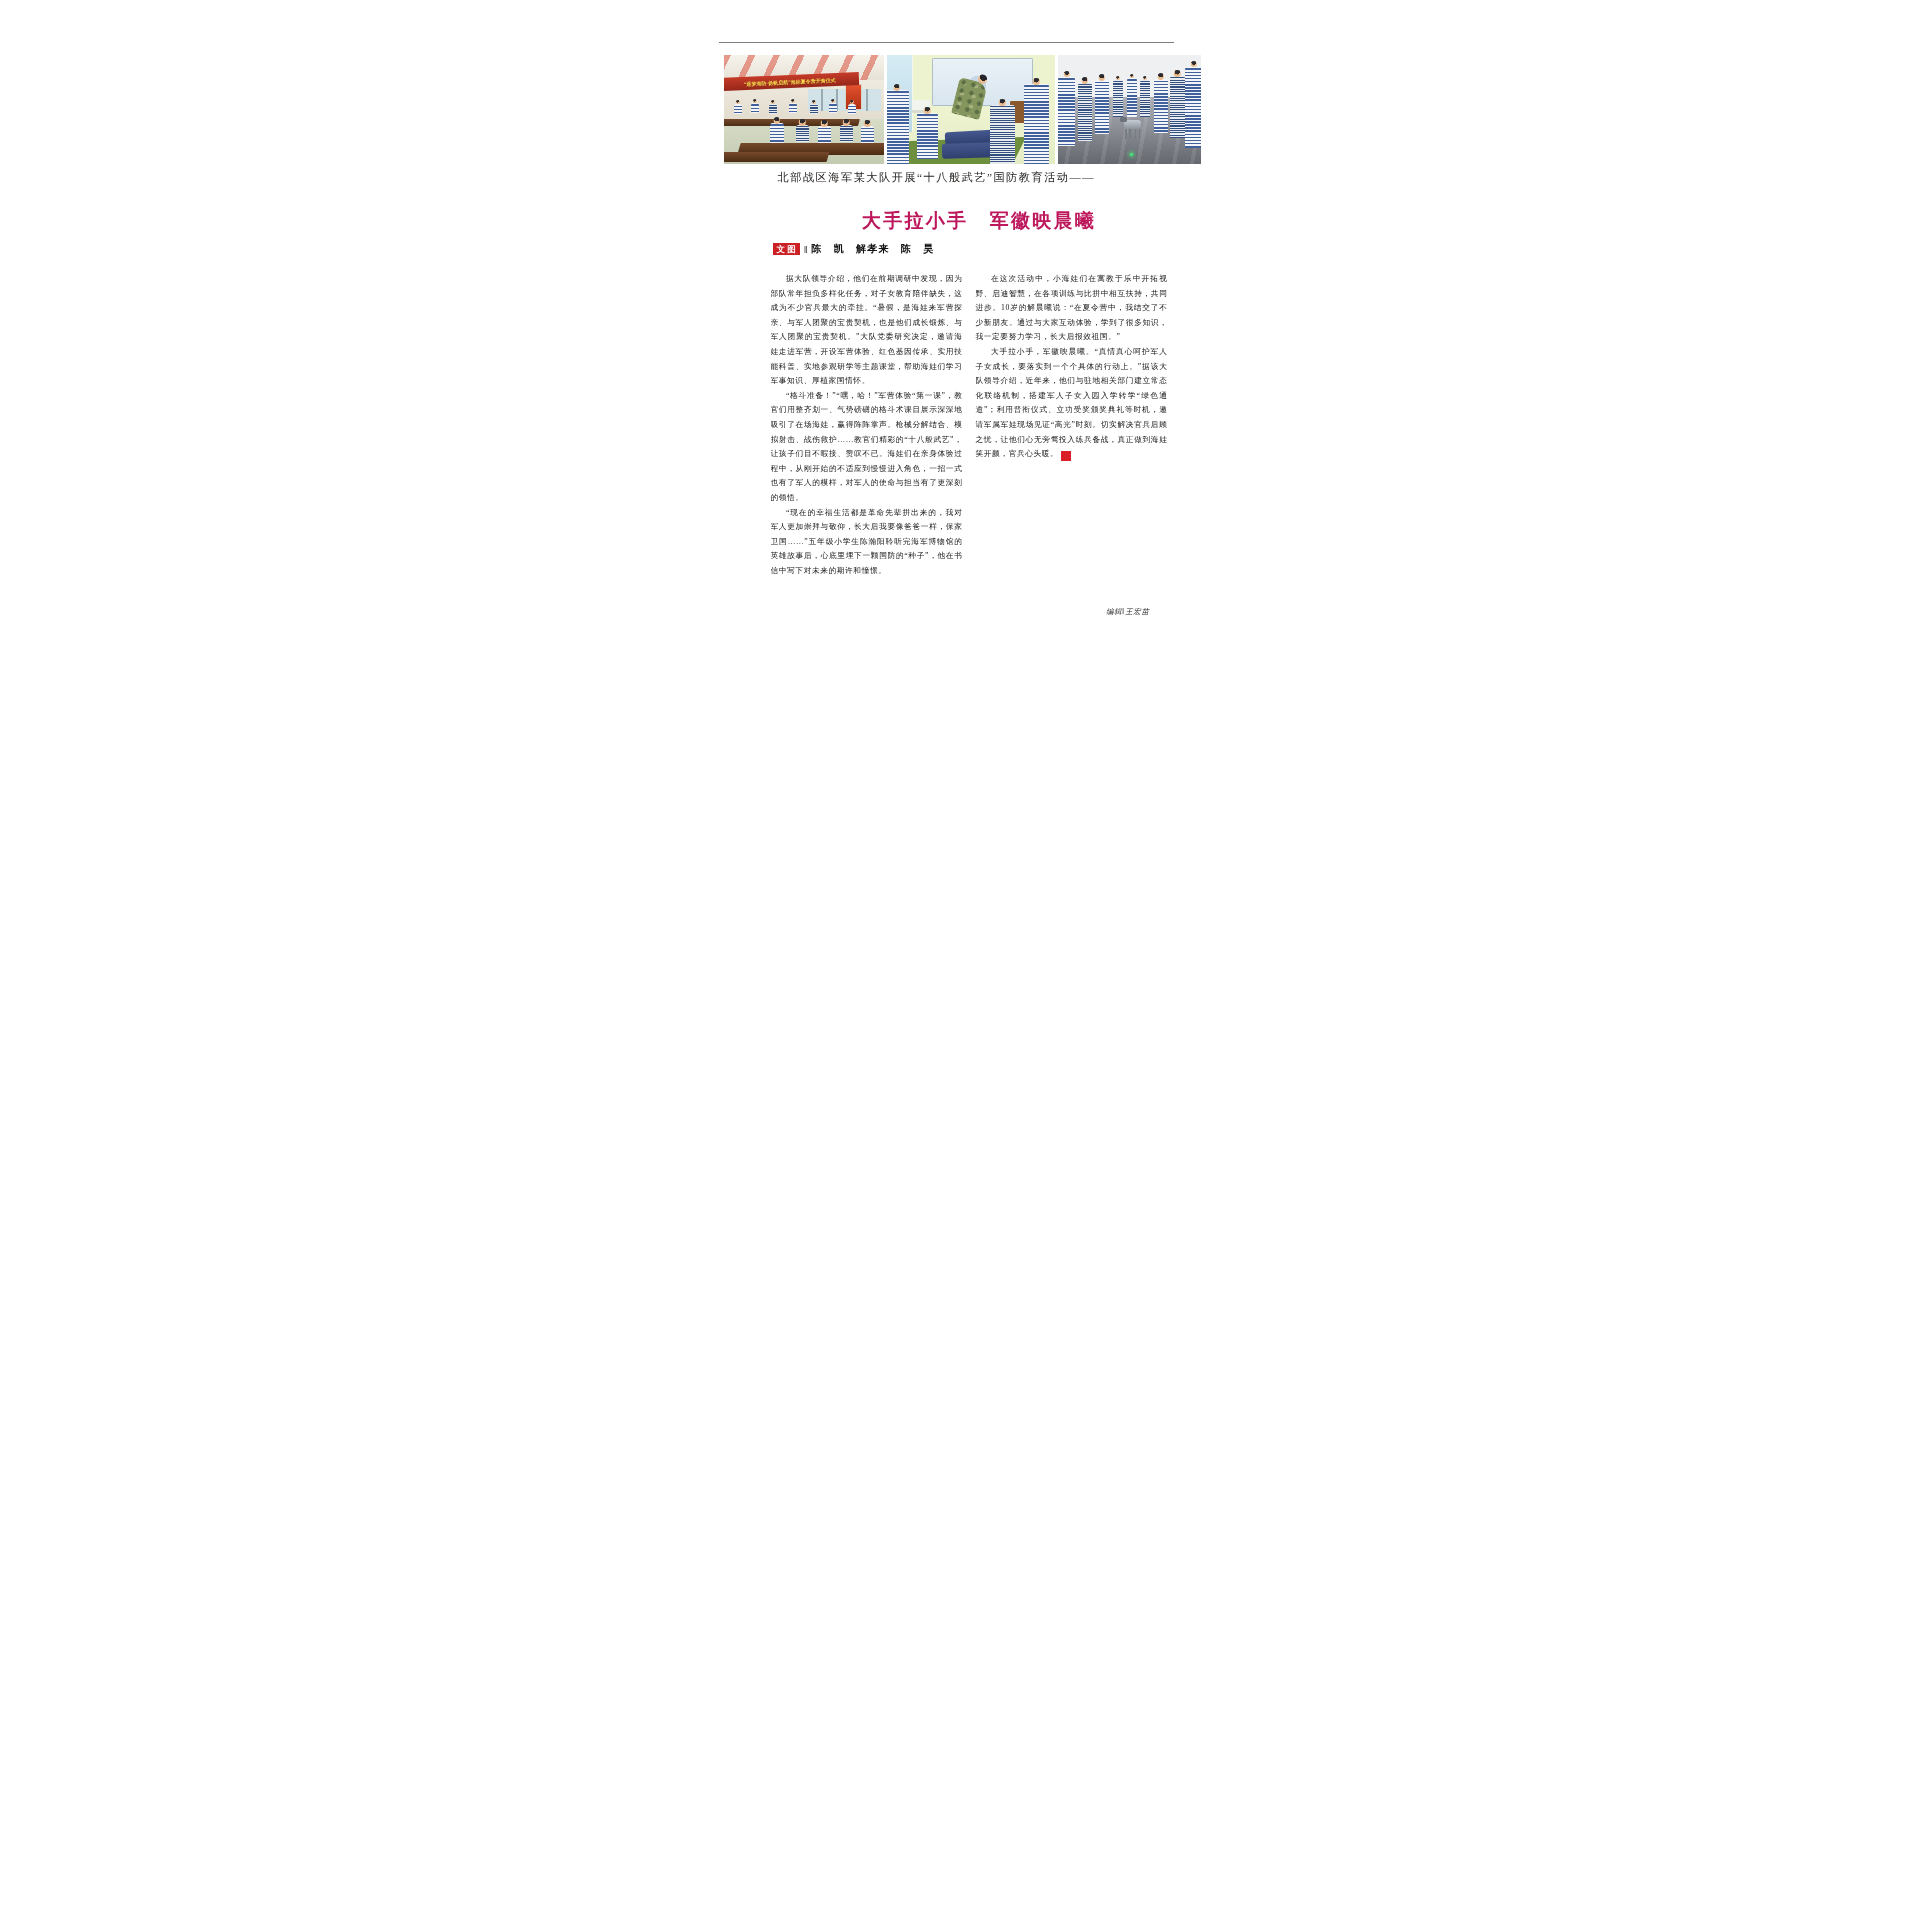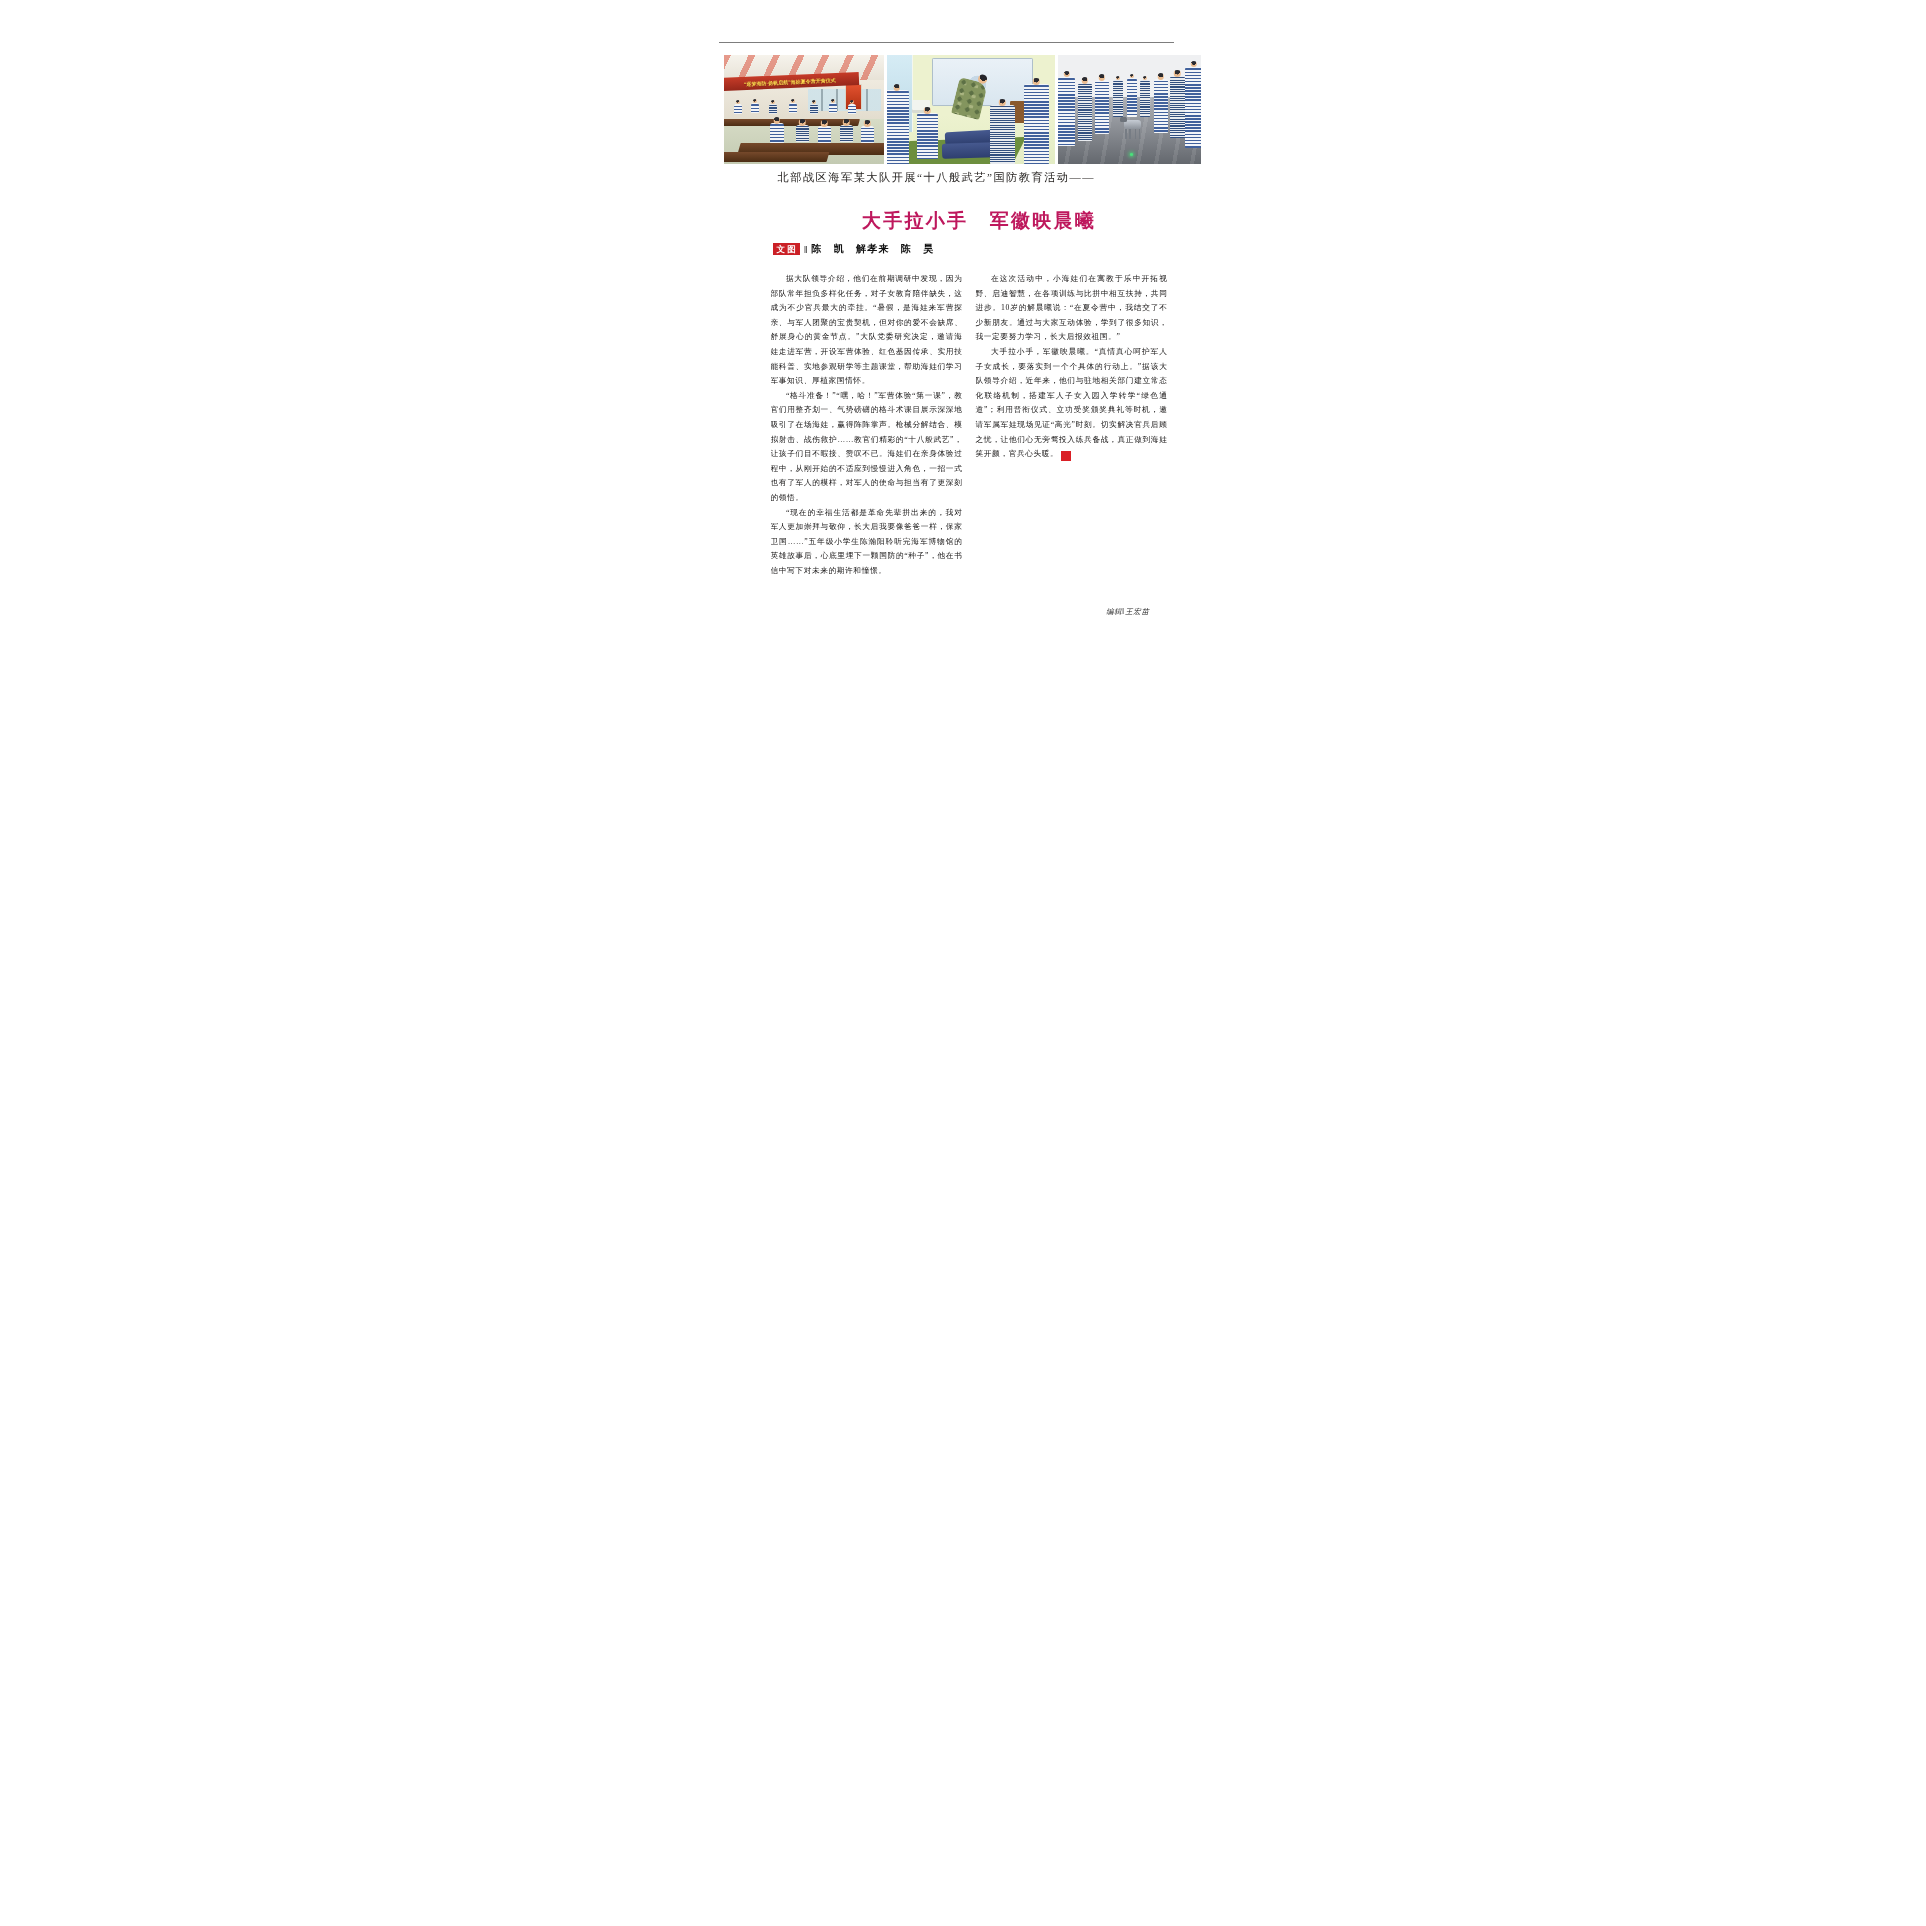--- a/index.html
+++ b/index.html
@@ -181,21 +181,21 @@
 
   <h1 class="page-title">大手拉小手　军徽映晨曦</h1>
 
   <div class="byline">
     <span class="byline-badge">文图</span>
     <span class="byline-sep">‖</span>
     <span class="byline-authors">陈　凯　解孝来　陈　昊</span>
   </div>
 
   <div class="article-body">
-      <p>据大队领导介绍，他们在前期调研中发现，因为部队常年担负多样化任务，对子女教育陪伴缺失，这成为不少官兵最大的牵挂。“暑假，是海娃来军营探亲、与军人团聚的宝贵契机，但对你的爱不会缺席、舒展身心的黄金节点。”大队党委研究决定，邀请海娃走进军营，开设军营体验、红色基因传承、实用技能科普、实地参观研学等主题课堂，帮助海娃们学习军事知识、厚植家国情怀。</p>
+      <p>据大队领导介绍，他们在前期调研中发现，因为部队常年担负多样化任务，对子女教育陪伴缺失，这成为不少官兵最大的牵挂。“暑假，是海娃来军营探亲、与军人团聚的宝贵契机，也是他们成长锻炼、与军人团聚的宝贵契机。”大队党委研究决定，邀请海娃走进军营，开设军营体验、红色基因传承、实用技能科普、实地参观研学等主题课堂，帮助海娃们学习军事知识、厚植家国情怀。</p>
       <p>“格斗准备！”“嘿，哈！”军营体验“第一课”，教官们用整齐划一、气势磅礴的格斗术课目展示深深地吸引了在场海娃，赢得阵阵掌声。枪械分解结合、模拟射击、战伤救护……教官们精彩的“十八般武艺”，让孩子们目不暇接、赞叹不已。海娃们在亲身体验过程中，从刚开始的不适应到慢慢进入角色，一招一式也有了军人的模样，对军人的使命与担当有了更深刻的领悟。</p>
       <p>“现在的幸福生活都是革命先辈拼出来的，我对军人更加崇拜与敬仰，长大后我要像爸爸一样，保家卫国……”五年级小学生陈瀚阳聆听完海军博物馆的英雄故事后，心底里埋下一颗国防的“种子”，他在书信中写下对未来的期许和憧憬。</p>
       <p>在这次活动中，小海娃们在寓教于乐中开拓视野、启迪智慧，在各项训练与比拼中相互扶持，共同进步。10岁的解晨曦说：“在夏令营中，我结交了不少新朋友。通过与大家互动体验，学到了很多知识，我一定要努力学习，长大后报效祖国。”</p>
       <p>大手拉小手，军徽映晨曦。“真情真心呵护军人子女成长，要落实到一个个具体的行动上。”据该大队领导介绍，近年来，他们与驻地相关部门建立常态化联络机制，搭建军人子女入园入学转学“绿色通道”；利用晋衔仪式、立功受奖颁奖典礼等时机，邀请军属军娃现场见证“高光”时刻。切实解决官兵后顾之忧，让他们心无旁骛投入练兵备战，真正做到海娃笑开颜，官兵心头暖。<span class="endmark">G</span></p>
     </div>
 
   <div class="editor-credit">编辑‖王宏苗</div>
 
   <div class="page-footer">
     <span class="issue-info">2025年第8期 / 总第173期</span>

